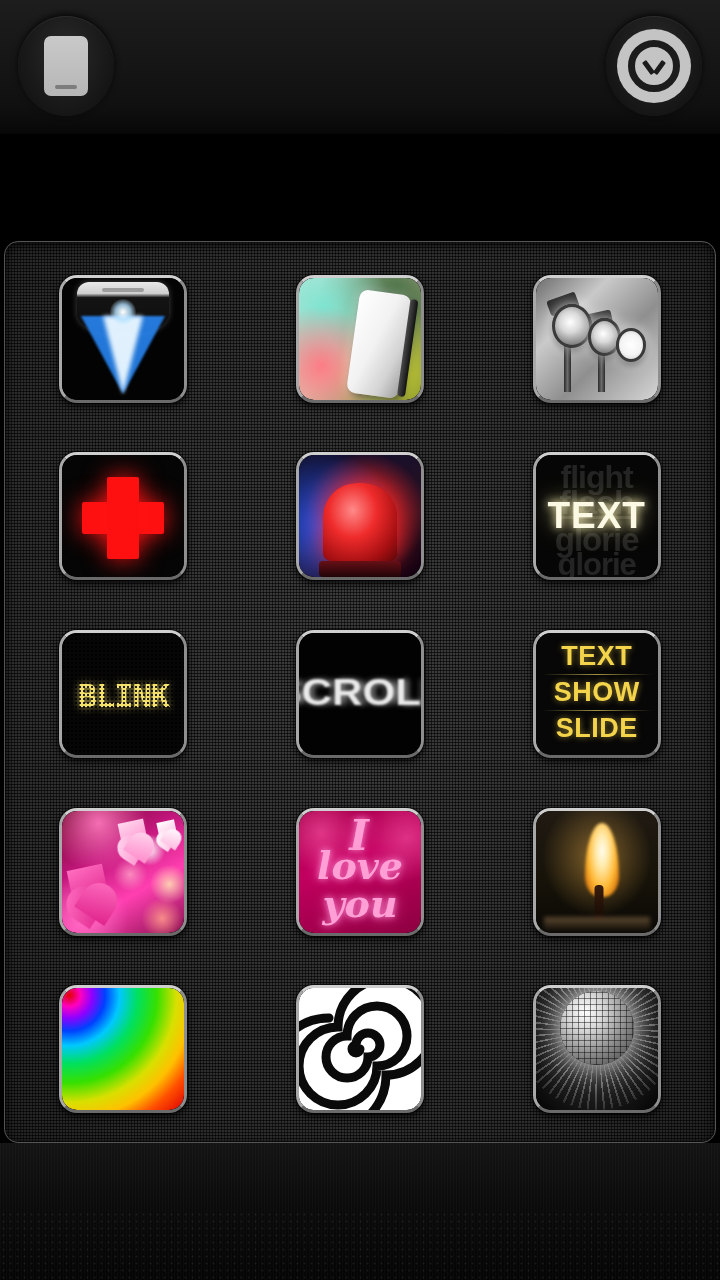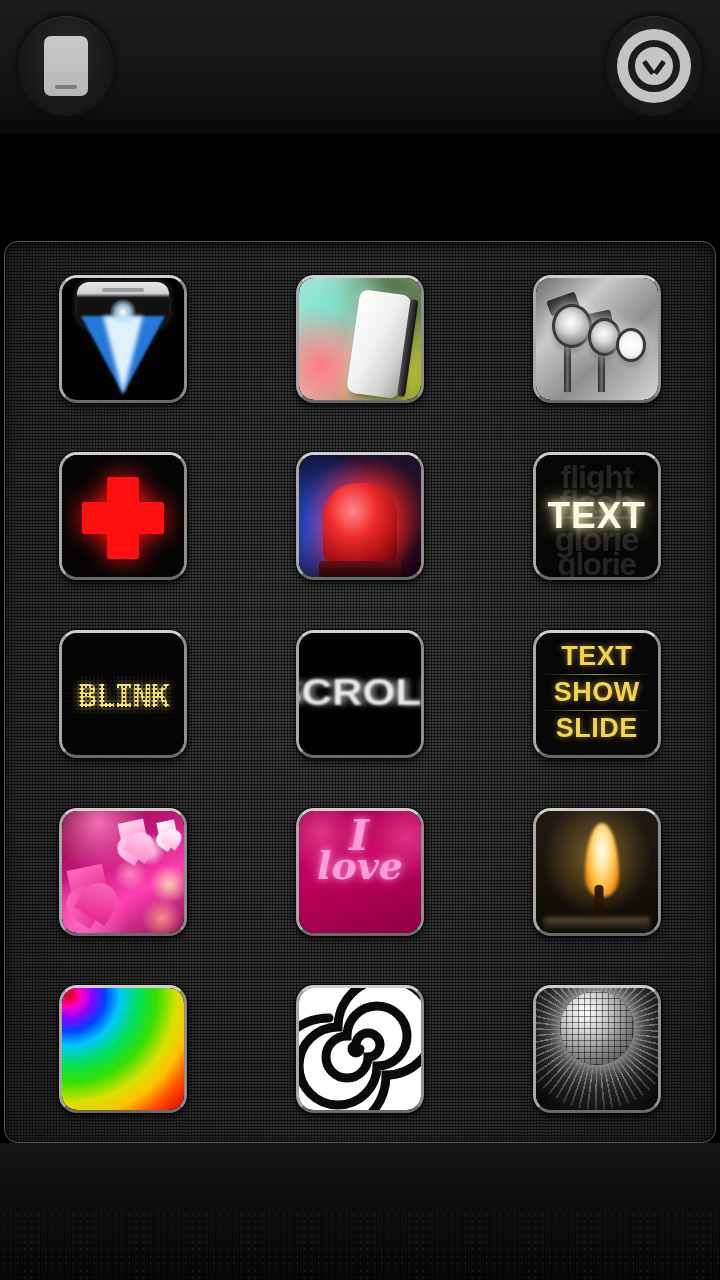--- a/index.html
+++ b/index.html
@@ -552,20 +552,21 @@
             <div class="hrt hrt-sm"></div>
           </div>
         </div>
       </div>
 
       <div class="cell">
         <div class="tile t-iloveyou">
           <div class="inner">
             <div class="ily ily-1">I</div>
             <div class="ily ily-2">love</div>
+            <div class="ily ily-3">you</div>
           </div>
         </div>
       </div>
 
       <div class="cell">
         <div class="tile t-candle">
           <div class="inner">
             <div class="cd-glow"></div>
             <div class="cd-flame"></div>
             <div class="cd-wick"></div>

